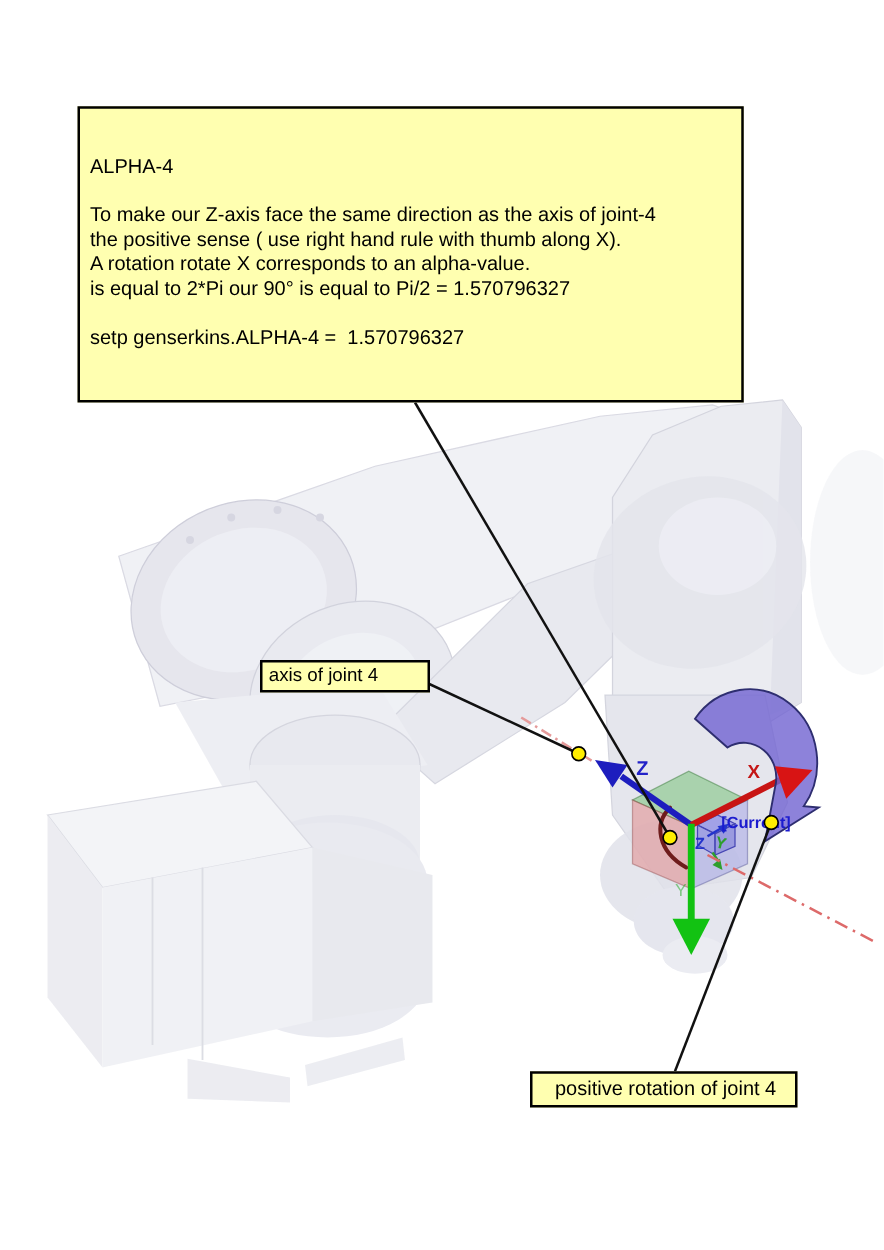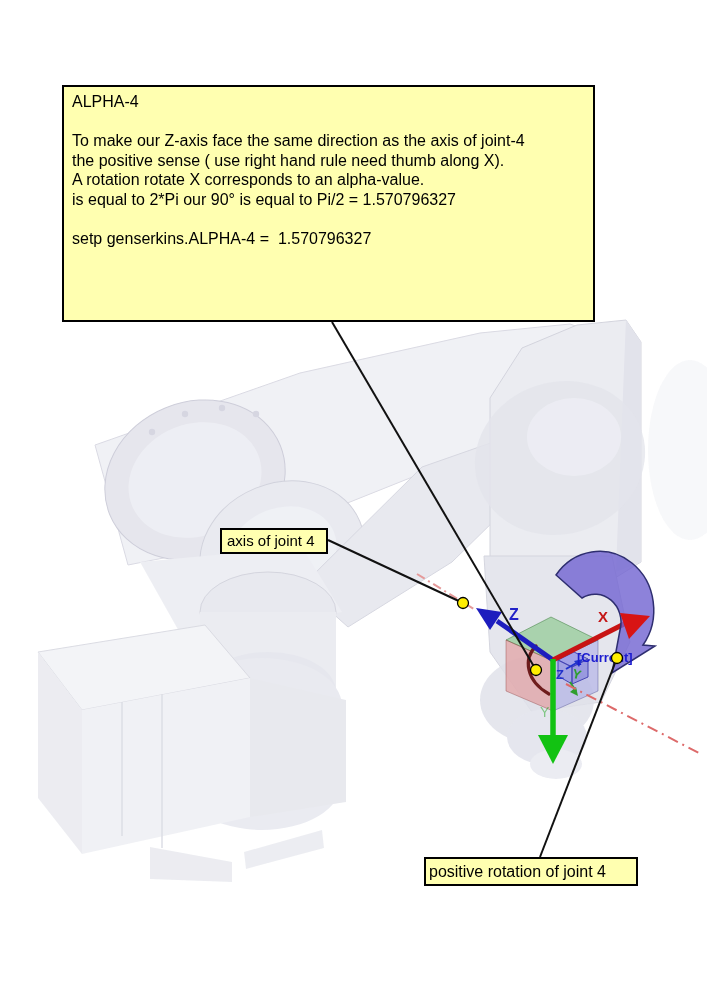--- a/index.html
+++ b/index.html
@@ -2,28 +2,28 @@
 <html><head>
 <meta charset="utf-8">
 <style>
   html,body{margin:0;padding:0;background:#fff;}
   .stage{position:relative;width:707px;height:1000px;background:#ffffff;overflow:hidden;
          font-family:"Liberation Sans",sans-serif;}
   .stage svg{position:absolute;left:0;top:0;}
   svg text{font-family:"Liberation Sans",sans-serif;}
   .note{position:absolute;left:62px;top:85px;width:533px;height:237px;
         background:#ffffb0;border:2px solid #000;box-sizing:border-box;}
-  .note-inner{padding:5px 4px 0 8px;}
+  .note-inner{padding:5px 4px 0 8px;margin-top:32px;}
   .note-line{font-size:16px;line-height:19.6px;color:#000;white-space:pre;}
   .callout{position:absolute;background:#ffffb0;border:2px solid #000;box-sizing:border-box;
            color:#000;white-space:pre;overflow:hidden;}
-  .callout-axis{left:220px;top:528px;width:108px;height:26px;
+  .callout-axis{left:208px;top:528px;width:136px;height:26px;
                 font-size:15px;line-height:22px;padding-left:5px;}
   .callout-rot{left:424px;top:857px;width:214px;height:29px;
-               font-size:16px;line-height:25px;padding-left:3px;}
+               font-size:16px;line-height:25px;padding-left:18px;}
 </style>
 </head>
 <body>
 
 <div class="stage">
 
 <svg width="707" height="1000" viewBox="0 0 707 1000">
 
   <g opacity="0.9">
     <ellipse cx="690" cy="450" rx="42" ry="90" fill="#f0f1f5" opacity="0.6"></ellipse>
@@ -108,21 +108,21 @@
   <circle cx="463" cy="603" r="5.5" fill="#ffee00" stroke="#000" stroke-width="1.3"></circle>
   <circle cx="536" cy="670" r="5.5" fill="#ffee00" stroke="#000" stroke-width="1.3"></circle>
   <circle cx="617" cy="658" r="5.5" fill="#ffee00" stroke="#000" stroke-width="1.3"></circle>
 </svg>
 
   <div class="note">
     <div class="note-inner">
       <div class="note-line">ALPHA-4</div>
       <div class="note-line">&nbsp;</div>
       <div class="note-line">To make our Z-axis face the same direction as the axis of joint-4</div>
-      <div class="note-line">the positive sense ( use right hand rule need thumb along X).</div>
+      <div class="note-line">the positive sense ( use right hand rule with thumb along X).</div>
       <div class="note-line">A rotation rotate X corresponds to an alpha-value.</div>
       <div class="note-line">is equal to 2*Pi our 90° is equal to Pi/2 = 1.570796327</div>
       <div class="note-line">&nbsp;</div>
       <div class="note-line">setp genserkins.ALPHA-4 =  1.570796327</div>
     </div>
   </div>
 
   <div class="callout callout-axis">axis of joint 4</div>
   <div class="callout callout-rot">positive rotation of joint 4</div>
 

